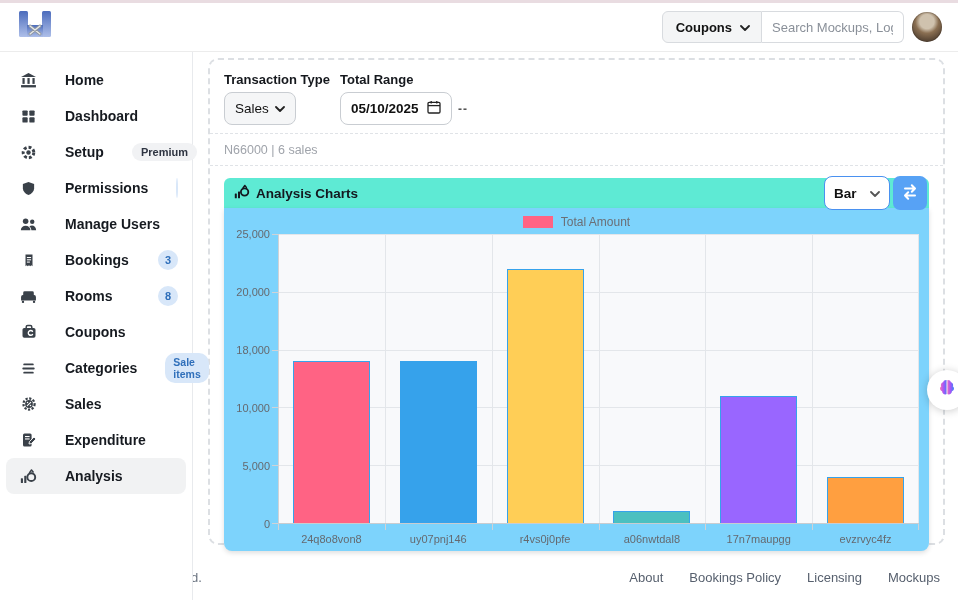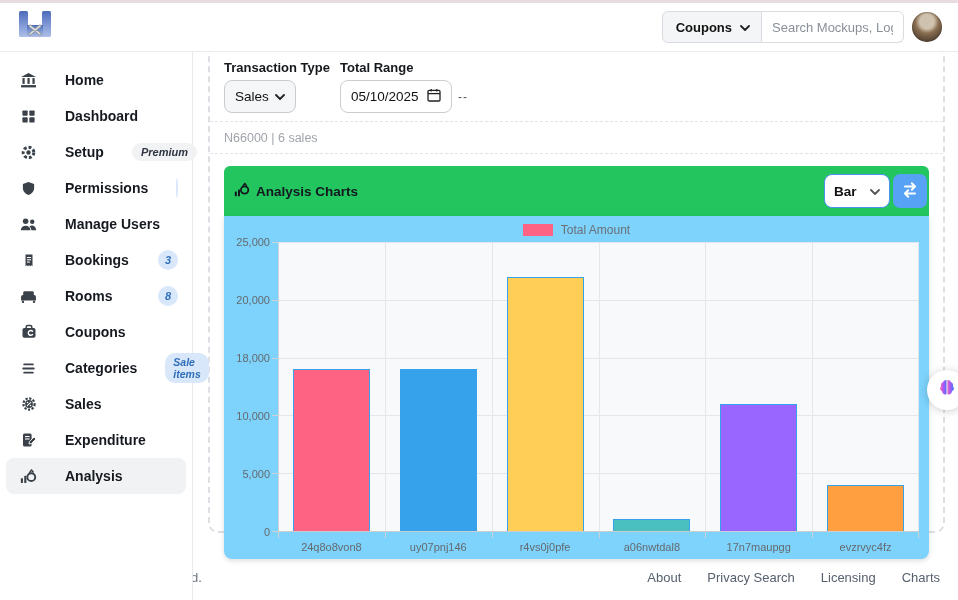--- a/index.html
+++ b/index.html
@@ -24,47 +24,47 @@
   .avatar { width:30px; height:30px; border-radius:50%; margin-left:8px; cursor:pointer;
             background:radial-gradient(circle at 50% 32%, #cfc2ae 0 28%, #8a6f52 46%, #5d4a38 72%, #3a3028 100%);
             box-shadow:inset 0 0 0 1px rgba(0,0,0,.15); }
   
   .sidebar { position:absolute; top:52px; left:0; width:193px; bottom:0; background:#fff;
              border-right:1px solid #e8eaed; padding-top:10px; z-index:4; }
   .side-item { display:flex; align-items:center; height:36px; padding:0 14px 0 20px; gap:28px;
                font-size:14px; font-weight:700; color:#161a20; cursor:pointer; }
   .side-item.active { background:#f1f2f3; border-radius:8px; margin:0 6px; padding-left:14px; }
   .side-icon { width:17px; height:17px; display:flex; align-items:center; justify-content:center; flex:none; }
-  .side-badge { margin-left:auto;font-style:italic; }
+  .side-badge { margin-left:auto; }
   .badge-gray { background:#f1f2f4; color:#2f3542; font-size:11px; font-weight:600; padding:3px 9px; border-radius:10px; }
   .badge-dot { width:20px; height:20px; border-radius:50%; background:#d8e7f9; display:block; }
   .badge-circle { width:20px; height:20px; border-radius:50%; background:#d8e7f9; color:#2f6fba;
                   font-size:11px; font-weight:700; display:flex; align-items:center; justify-content:center; }
   .badge-pill { background:#d8e7f9; color:#2f6fba; font-size:10.5px; font-weight:700; padding:3px 8px; border-radius:10px; }
   
-  .content { position:absolute; left:193px; top:40px; right:0; height:500px; }
+  .content { position:absolute; left:193px; top:52px; right:0; height:500px; }
   .container { position:absolute; left:15px; top:6px; right:13px; height:487px;
                border:2px dashed #dcdfe3; border-radius:10px; padding:12px 14px; }
   .filters { display:flex; }
   .filter-group { display:flex; flex-direction:column; gap:5px; margin-right:10px; }
   .filter-label { font-size:13px; font-weight:700; color:#15181d; }
   .control-select { width:72px; height:33px; background:#f5f6f7; border:1px solid #c9cdd2; border-radius:8px;
                     display:flex; align-items:center; justify-content:space-between; padding:0 10px;
                     font-size:13.5px; color:#111; cursor:pointer; }
-  .date-row { display:flex; align-items:center; gap:6px; }
+  .date-row { display:flex; align-items:center; gap:6px;font-weight:bold; }
   .date-input { height:33px; border:1px solid #c9cdd2; border-radius:8px; background:#fff;
                 display:flex; align-items:center; justify-content:space-between; gap:8px;
                 padding:0 10px; font-size:13.5px; color:#111; cursor:text; }
   .date-from { width:112px; } .date-to { width:100px; }
   .date-sep { color:#555; font-size:12px; letter-spacing:1px; }
   hr.dashed { border:none; border-top:1px dashed #e0e3e7; margin:8px -14px 0; }
   .summary { color:#a0a4ab; font-size:12.5px; margin:9px 0 8px; }
   
   .panel { margin-top:12px; }
-  .panel-header { height:50px; background:#22c55e; border-radius:6px 6px 0 0; display:flex;
+  .panel-header { height:30px; background:#5eead4; border-radius:6px 6px 0 0; display:flex;
                   align-items:center; padding:0 2px 0 10px; }
   .panel-title { display:flex; gap:6px; align-items:center; font-size:13.5px; font-weight:700; color:#14181f; }
   .panel-controls { margin-left:auto; display:flex; gap:3px; align-items:center; }
   .chart-select { width:66px; height:34px; background:#fff; border:1.5px solid #4a91f0; border-radius:8px;
                   display:flex; align-items:center; justify-content:space-between; padding:0 9px;
                   font-size:13.5px; font-weight:700; color:#111; cursor:pointer; }
   .swap-btn { width:34px; height:34px; background:#57a2f5; border:none; border-radius:7px;
               display:flex; align-items:center; justify-content:center; cursor:pointer; }
   .chart-card { background:#7dd3fc; border-radius:0 0 8px 8px; box-shadow:0 2px 5px rgba(0,0,0,.13);
                 padding:6px 10px 6px; }
@@ -431,17 +431,17 @@
       <path fill="url(#lg-brain)" d="M13 3.2c1.6 0 2.9 1 3.2 2.4 1.4.3 2.5 1.5 2.5 3 0 .5-.1 1-.4 1.4.8.6 1.3 1.5 1.3 2.6 0 1.4-.9 2.6-2.2 3-.1 1.9-1.6 3.4-3.5 3.4-.9 0-1.6-.3-2.2-.8V4.2c.4-.6 1-1 1.3-1z"></path>
       <path d="M12 3.5v16.5" stroke="#fff" stroke-width="0.9"></path>
     </svg>
   </span>
 </div>
 
 <footer class="footer">
   <span class="footer-left">d.</span>
   <nav class="footer-links" id="footer-links">
       <a class="footer-link" href="#">About</a>
-      <a class="footer-link" href="#">Privacy Search</a>
+      <a class="footer-link" href="#">Bookings Policy</a>
       <a class="footer-link" href="#">Licensing</a>
-      <a class="footer-link" href="#">Charts</a>
+      <a class="footer-link" href="#">Mockups</a>
     </nav>
 </footer>
 
 </body></html>

